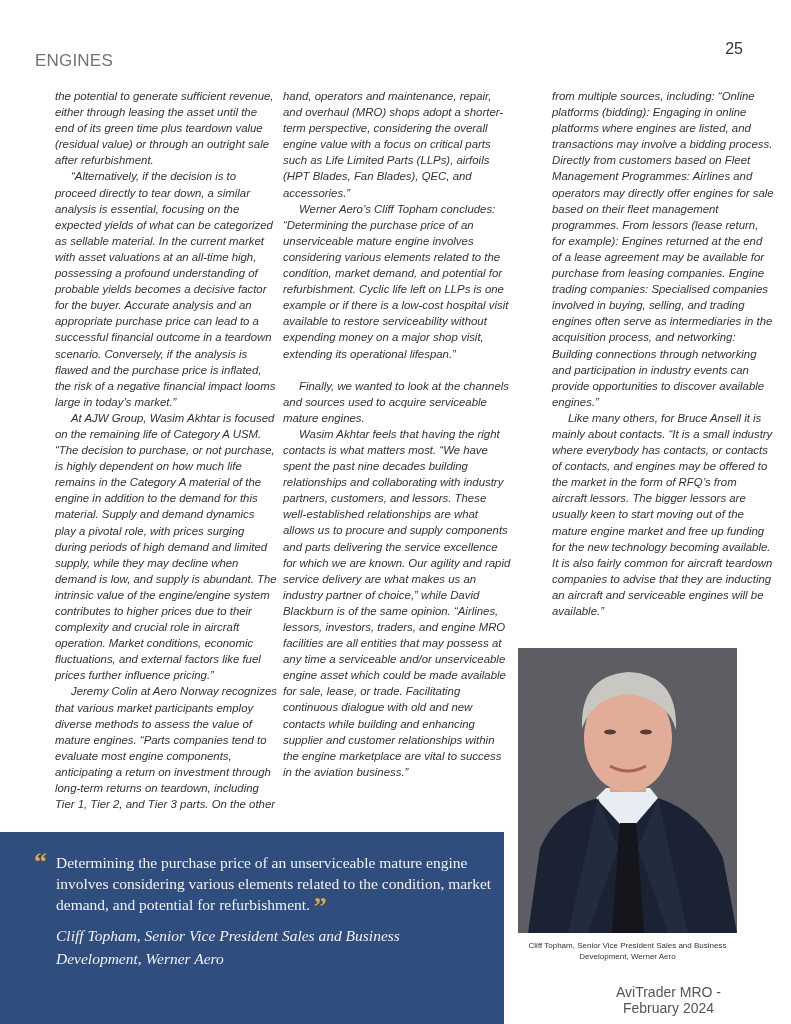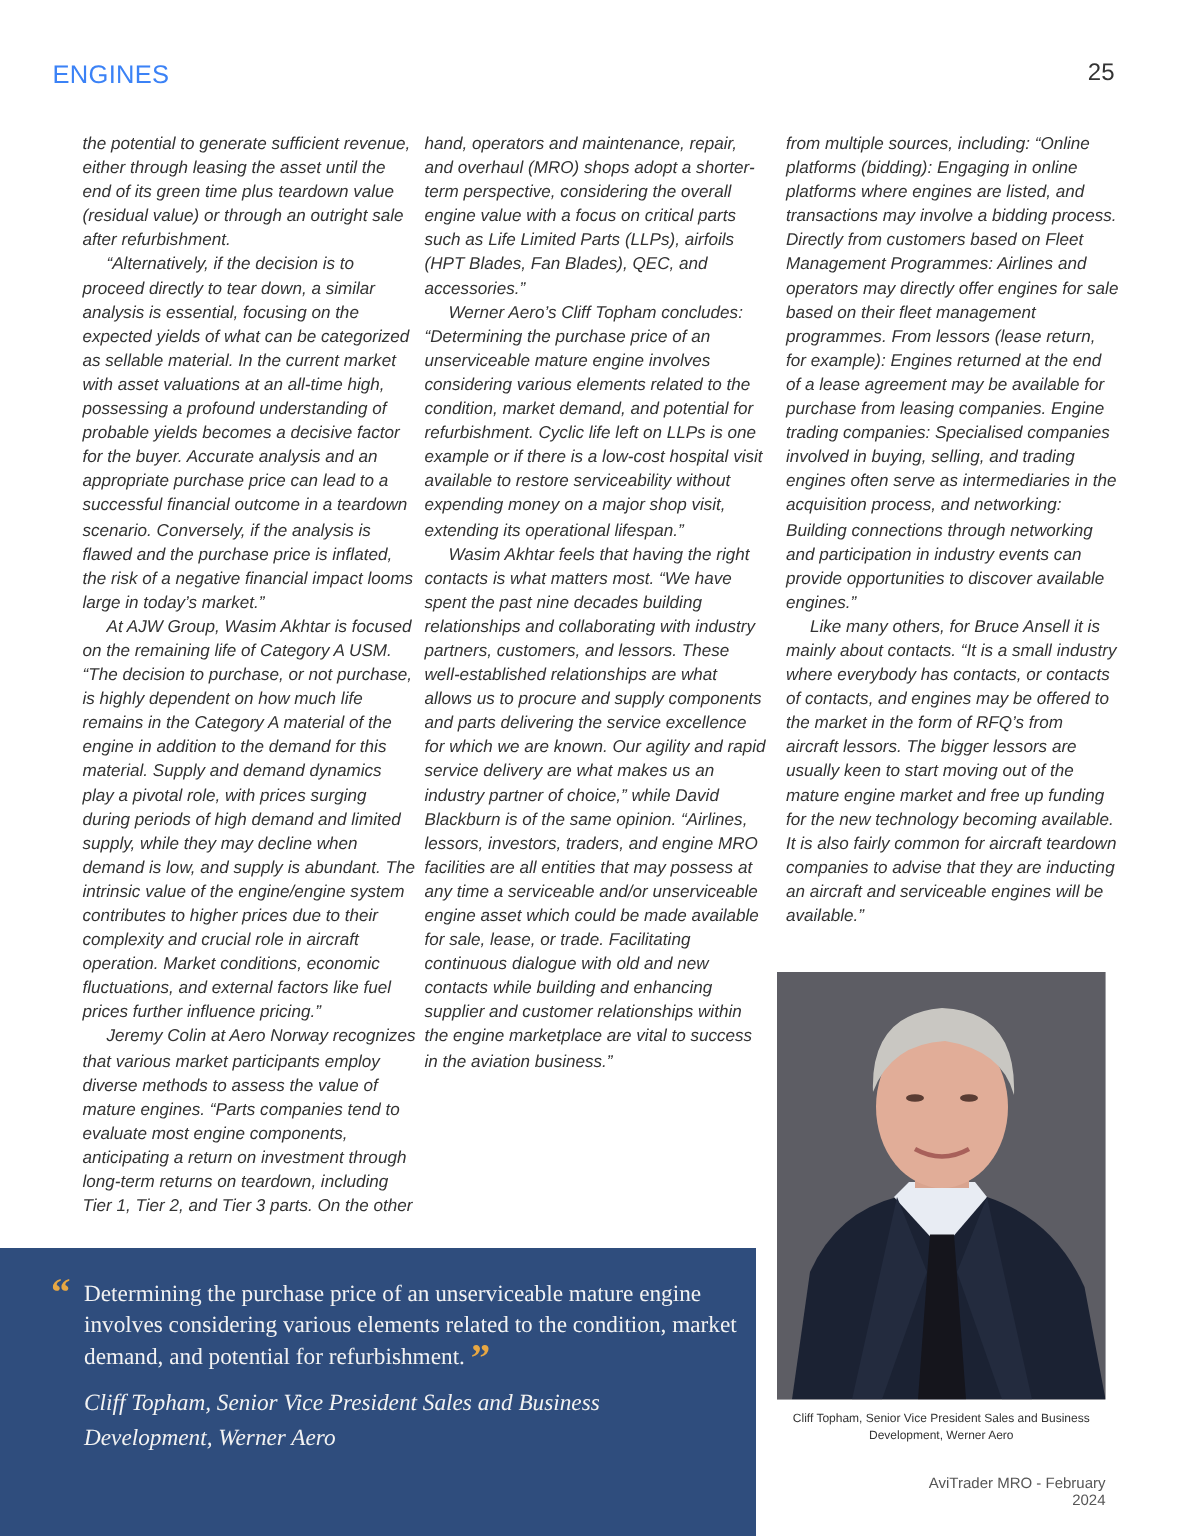--- a/index.html
+++ b/index.html
@@ -1,55 +1,56 @@
 <!DOCTYPE html>
 <html><head>
 <meta charset="utf-8">
 <style>
   html, body { margin: 0; padding: 0; background: #ffffff; }
   body { width: 791px; height: 1024px; position: relative; overflow: hidden;
          font-family: "Liberation Sans", sans-serif; color: #2a2a2a; }
-  .header-title { position: absolute; left: 35px; top: 40px; font-size: 17px; letter-spacing: 0.2px; color: #3b82f6; }
+  .header-title { position: absolute; left: 35px; top: 51px; font-size: 17px; letter-spacing: 0.2px; color: #737373; }
   .page-number { position: absolute; right: 48px; top: 40px; font-size: 16px; color: #333; }
   .col { position: absolute; top: 88px; font-size: 11.4px; line-height: 16.1px; color: #333; }
   .col p { margin: 0; text-indent: 16px; font-style: italic; }
   .col p.noindent { text-indent: 0; }
   .col p.gap { margin-top: 16px; }
   .col1 { left: 55px; width: 222px; }
   .col2 { left: 283px; width: 228px; }
-  .col3 { left: 524px; width: 222px; }
+  .col3 { left: 552px; width: 222px; }
 
   .quote-box { position: absolute; left: 0; top: 832px; width: 504px; height: 192px; background: #2f4d7d; }
   .quote-text { position: absolute; left: 56px; top: 20px; width: 440px; font-family: "Liberation Serif", serif;
                 font-size: 15.5px; line-height: 21px; color: #f2f2f2; }
   .quote-mark { color: #e7a743; font-weight: bold; font-size: 26px; line-height: 0; vertical-align: -5px; }
   .quote-open { position: absolute; left: -22px; top: 10px; }
   .quote-attr { position: absolute; left: 56px; top: 92px; width: 420px; font-family: "Liberation Serif", serif;
                 font-style: italic; font-size: 15.5px; line-height: 23px; color: #f2f2f2; }
 
   .photo { position: absolute; left: 518px; top: 648px; width: 219px; height: 285px; background: #5c5c63; overflow: hidden; }
   .caption { position: absolute; left: 518px; top: 941px; width: 219px; text-align: center; font-size: 8px; line-height: 10.5px; color: #333; }
-  .footer { position: absolute; left: 600px; top: 984px; width: 137px; text-align: right; font-size: 10px; color: #555; }
+  .footer { position: absolute; left: 600px; top: 984px; width: 137px; text-align: center; font-size: 14px; color: #555; }
 </style>
 </head>
 <body>
 
 <div class="header-title">ENGINES</div>
 <div class="page-number">25</div>
 
 <div class="col col1">
   <p class="noindent">the potential to generate sufficient revenue, either through leasing the asset until the end of its green time plus teardown value (residual value) or through an outright sale after refurbishment.</p>
   <p>“Alternatively, if the decision is to proceed directly to tear down, a similar analysis is essential, focusing on the expected yields of what can be categorized as sellable material. In the current market with asset valuations at an all-time high, possessing a profound understanding of probable yields becomes a decisive factor for the buyer. Accurate analysis and an appropriate purchase price can lead to a successful financial outcome in a teardown scenario. Conversely, if the analysis is flawed and the purchase price is inflated, the risk of a negative financial impact looms large in today’s market.”</p>
   <p>At AJW Group, Wasim Akhtar is focused on the remaining life of Category A USM. “The decision to purchase, or not purchase, is highly dependent on how much life remains in the Category A material of the engine in addition to the demand for this material. Supply and demand dynamics play a pivotal role, with prices surging during periods of high demand and limited supply, while they may decline when demand is low, and supply is abundant. The intrinsic value of the engine/engine system contributes to higher prices due to their complexity and crucial role in aircraft operation. Market conditions, economic fluctuations, and external factors like fuel prices further influence pricing.”</p>
   <p>Jeremy Colin at Aero Norway recognizes that various market participants employ diverse methods to assess the value of mature engines. “Parts companies tend to evaluate most engine components, anticipating a return on investment through long-term returns on teardown, including Tier 1, Tier 2, and Tier 3 parts. On the other</p>
 </div>
 
 <div class="col col2">
   <p class="noindent">hand, operators and maintenance, repair, and overhaul (MRO) shops adopt a shorter-term perspective, considering the overall engine value with a focus on critical parts such as Life Limited Parts (LLPs), airfoils (HPT Blades, Fan Blades), QEC, and accessories.”</p>
   <p>Werner Aero’s Cliff Topham concludes: “Determining the purchase price of an unserviceable mature engine involves considering various elements related to the condition, market demand, and potential for refurbishment. Cyclic life left on LLPs is one example or if there is a low-cost hospital visit available to restore serviceability without expending money on a major shop visit, extending its operational lifespan.”</p>
+  <p class="gap">Finally, we wanted to look at the channels and sources used to acquire serviceable mature engines.</p>
   <p>Wasim Akhtar feels that having the right contacts is what matters most. “We have spent the past nine decades building relationships and collaborating with industry partners, customers, and lessors. These well-established relationships are what allows us to procure and supply components and parts delivering the service excellence for which we are known. Our agility and rapid service delivery are what makes us an industry partner of choice,” while David Blackburn is of the same opinion. “Airlines, lessors, investors, traders, and engine MRO facilities are all entities that may possess at any time a serviceable and/or unserviceable engine asset which could be made available for sale, lease, or trade.  Facilitating continuous dialogue with old and new contacts while building and enhancing supplier and customer relationships within the engine marketplace are vital to success in the aviation business.”</p>
 </div>
 
 <div class="col col3">
   <p class="noindent">from multiple sources, including: “Online platforms (bidding): Engaging in online platforms where engines are listed, and transactions may involve a bidding process. Directly from customers based on Fleet Management Programmes: Airlines and operators may directly offer engines for sale based on their fleet management programmes. From lessors (lease return, for example): Engines returned at the end of a lease agreement may be available for purchase from leasing companies. Engine trading companies: Specialised companies involved in buying, selling, and trading engines often serve as intermediaries in the acquisition process, and networking: Building connections through networking and participation in industry events can provide opportunities to discover available engines.”</p>
   <p>Like many others, for Bruce Ansell it is mainly about contacts. “It is a small industry where everybody has contacts, or contacts of contacts, and engines may be offered to the market in the form of RFQ’s from aircraft lessors. The bigger lessors are usually keen to start moving out of the mature engine market and free up funding for the new technology becoming available. It is also fairly common for aircraft teardown companies to advise that they are inducting an aircraft and serviceable engines will be available.”</p>
 </div>
 
 <div class="quote-box">
   <div class="quote-text">

